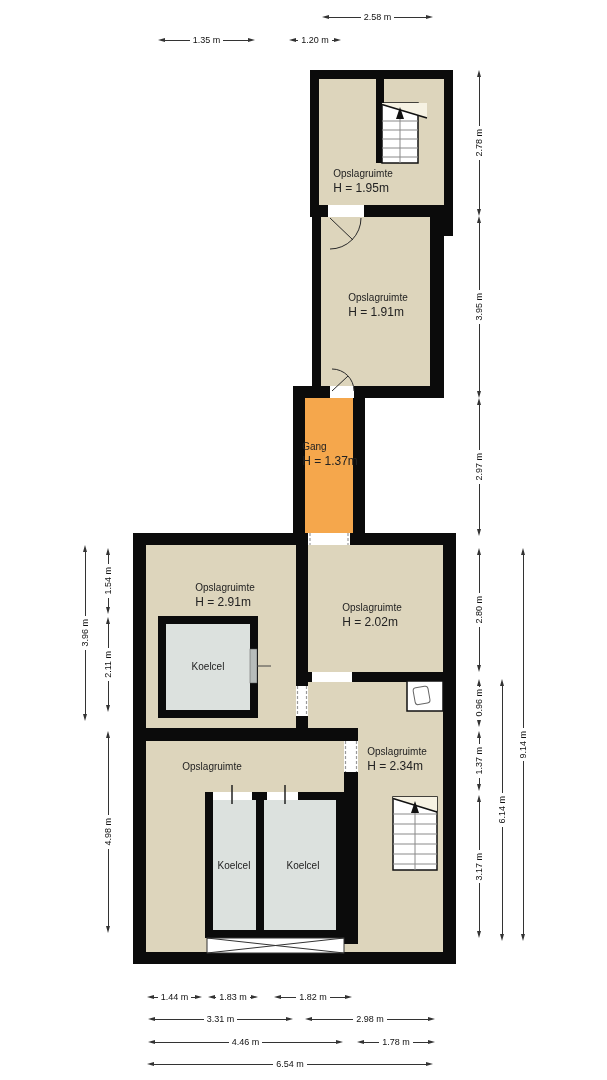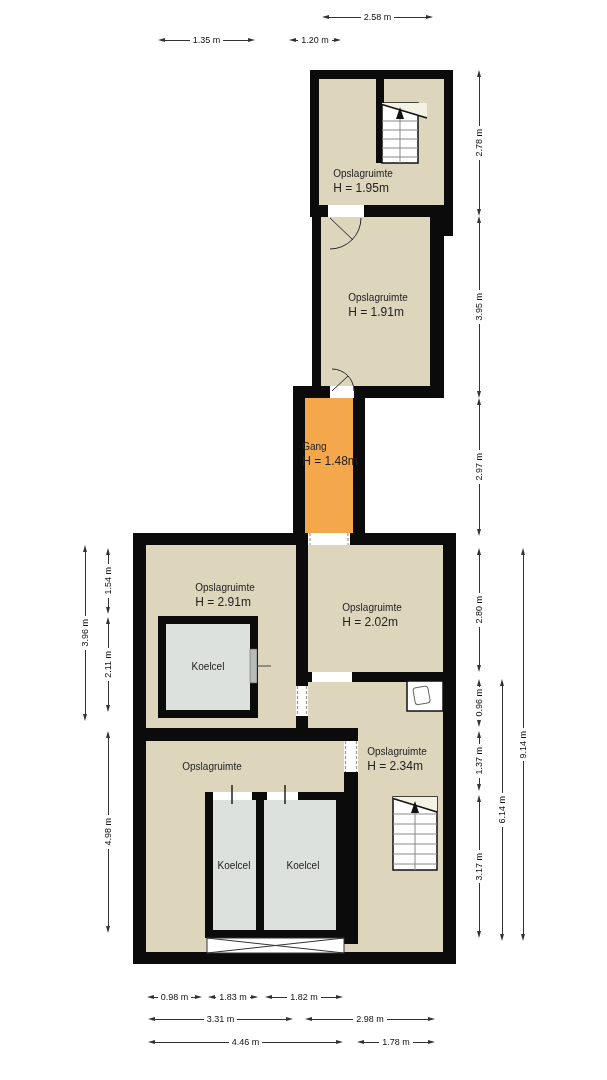--- a/index.html
+++ b/index.html
@@ -154,21 +154,21 @@
 <div class="rlabel" style="left:363px;top:182px">
   <div>Opslagruimte</div>
       <div class="sub">H = 1.95m</div>
 </div>
 <div class="rlabel" style="left:378px;top:306px">
   <div>Opslagruimte</div>
       <div class="sub">H = 1.91m</div>
 </div>
 <div class="rlabel" style="left:330px;top:455px">
   <div>Gang</div>
-      <div class="sub">H = 1.48m</div>
+      <div class="sub">H = 1.37m</div>
 </div>
 <div class="rlabel" style="left:225px;top:596px">
   <div>Opslagruimte</div>
       <div class="sub">H = 2.91m</div>
 </div>
 <div class="rlabel" style="left:372px;top:616px">
   <div>Opslagruimte</div>
       <div class="sub">H = 2.02m</div>
 </div>
 <div class="rlabel" style="left:208px;top:667px">
@@ -299,32 +299,32 @@
       <i class="a a-u"></i>
       <i class="ln"></i>
       <span class="dlb">4.98 m</span>
       <i class="ln"></i>
       <i class="a a-d"></i>
     </div>
 
 <div class="dim-h" style="left:147px;top:992px;width:55px">
       <i class="a a-l"></i>
       <i class="ln"></i>
-      <span class="dlb">0.98 m</span>
+      <span class="dlb">1.44 m</span>
       <i class="ln"></i>
       <i class="a a-r"></i>
     </div>
 <div class="dim-h" style="left:208px;top:992px;width:50px">
       <i class="a a-l"></i>
       <i class="ln"></i>
       <span class="dlb">1.83 m</span>
       <i class="ln"></i>
       <i class="a a-r"></i>
     </div>
-<div class="dim-h" style="left:265px;top:992px;width:78px">
+<div class="dim-h" style="left:274px;top:992px;width:78px">
       <i class="a a-l"></i>
       <i class="ln"></i>
       <span class="dlb">1.82 m</span>
       <i class="ln"></i>
       <i class="a a-r"></i>
     </div>
 <div class="dim-h" style="left:148px;top:1014px;width:145px">
       <i class="a a-l"></i>
       <i class="ln"></i>
       <span class="dlb">3.31 m</span>
@@ -345,14 +345,21 @@
       <i class="ln"></i>
       <i class="a a-r"></i>
     </div>
 <div class="dim-h" style="left:357px;top:1037px;width:78px">
       <i class="a a-l"></i>
       <i class="ln"></i>
       <span class="dlb">1.78 m</span>
       <i class="ln"></i>
       <i class="a a-r"></i>
     </div>
+<div class="dim-h" style="left:147px;top:1059px;width:286px">
+      <i class="a a-l"></i>
+      <i class="ln"></i>
+      <span class="dlb">6.54 m</span>
+      <i class="ln"></i>
+      <i class="a a-r"></i>
+    </div>
 
 </div>
 
 </body></html>

